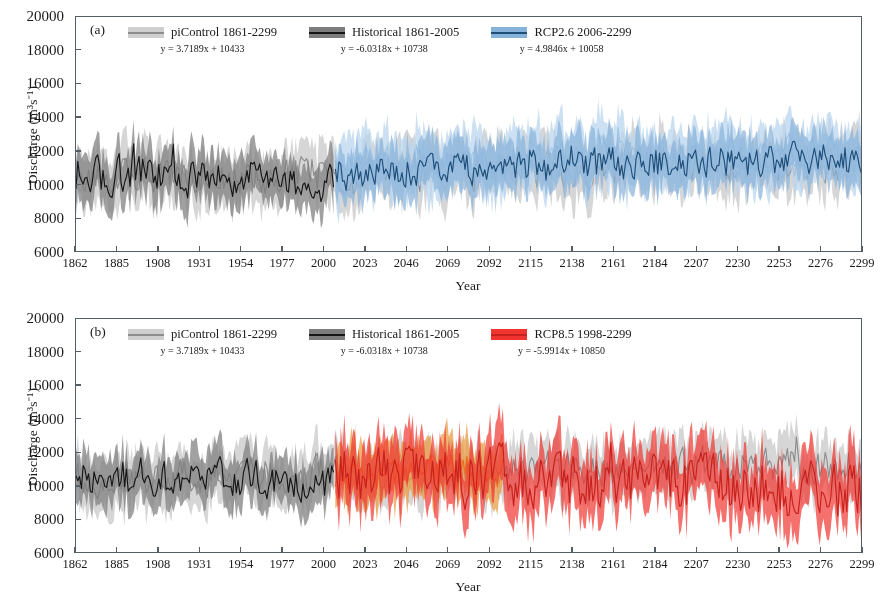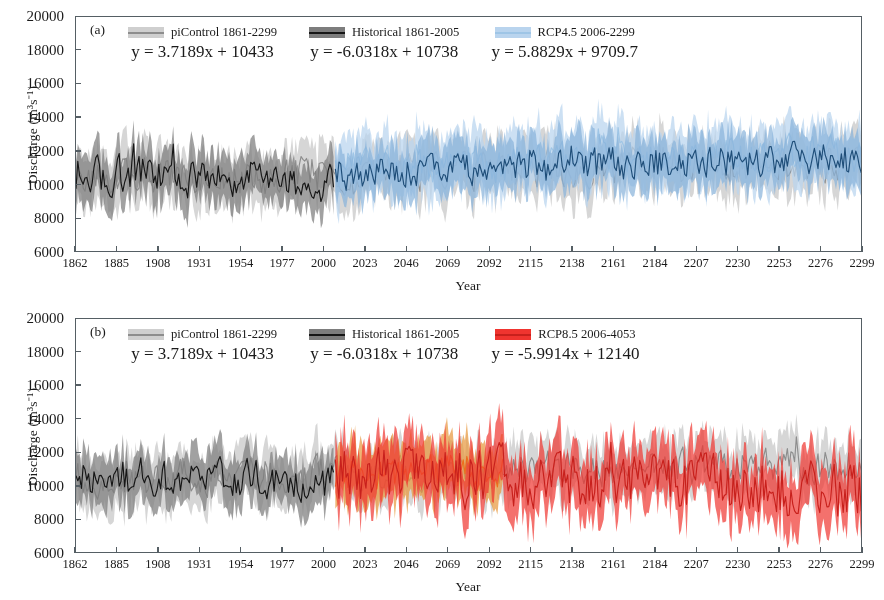--- a/index.html
+++ b/index.html
@@ -130,21 +130,21 @@
     margin-top: -1.1px;
     width: 100%;
     height: 2.2px;
   }
   .legend-label {
     font-size: 12.6px;
     white-space: nowrap;
     line-height: 1.1;
   }
   .legend-eq {
-    font-size: 17px;
+    font-size: 10px;
     white-space: nowrap;
     margin-top: 3px;
     line-height: 1.1;
     text-align: center;
   }
   svg { display: block; }
 </style>
 </head>
 <body>
 
@@ -193,26 +193,26 @@
               <span class="swatch-band" style="background: rgb(125, 125, 125);"></span>
               <span class="swatch-line" style="background: rgb(22, 22, 22);"></span>
             </span>
             <span class="legend-label">Historical 1861-2005</span>
           </div>
           <div class="legend-eq">y = -6.0318x + 10738</div>
         </div>
         <div class="legend-entry">
           <div class="legend-top">
             <span class="swatch">
-              <span class="swatch-band" style="background: rgb(185, 212, 238);"></span>
-              <span class="swatch-line" style="background: rgb(158, 197, 230);"></span>
-            </span>
-            <span class="legend-label">RCP4.5 2006-2299</span>
-          </div>
-          <div class="legend-eq">y = 5.8829x + 9709.7</div>
+              <span class="swatch-band" style="background: rgb(135, 178, 218);"></span>
+              <span class="swatch-line" style="background: rgb(31, 78, 121);"></span>
+            </span>
+            <span class="legend-label">RCP2.6 2006-2299</span>
+          </div>
+          <div class="legend-eq">y = 4.9846x + 10058</div>
         </div>
       </div>
 
     <div id="a-xticks" style="position: absolute; left: 0px; top: 0px;">
         <div class="x-tl" style="left: 48px; top: 257px;">1862</div>
         <div class="x-tl" style="left: 89.4211px; top: 257px;">1885</div>
         <div class="x-tl" style="left: 130.842px; top: 257px;">1908</div>
         <div class="x-tl" style="left: 172.263px; top: 257px;">1931</div>
         <div class="x-tl" style="left: 213.684px; top: 257px;">1954</div>
         <div class="x-tl" style="left: 255.105px; top: 257px;">1977</div>
@@ -306,23 +306,23 @@
             <span class="legend-label">Historical 1861-2005</span>
           </div>
           <div class="legend-eq">y = -6.0318x + 10738</div>
         </div>
         <div class="legend-entry">
           <div class="legend-top">
             <span class="swatch">
               <span class="swatch-band" style="background: rgb(240, 52, 47);"></span>
               <span class="swatch-line" style="background: rgb(200, 32, 28);"></span>
             </span>
-            <span class="legend-label">RCP8.5 2006-4053</span>
-          </div>
-          <div class="legend-eq">y = -5.9914x + 12140</div>
+            <span class="legend-label">RCP8.5 1998-2299</span>
+          </div>
+          <div class="legend-eq">y = -5.9914x + 10850</div>
         </div>
       </div>
 
     <div id="b-xticks" style="position: absolute; left: 0px; top: 0px;">
         <div class="x-tl" style="left: 48px; top: 258px;">1862</div>
         <div class="x-tl" style="left: 89.4211px; top: 258px;">1885</div>
         <div class="x-tl" style="left: 130.842px; top: 258px;">1908</div>
         <div class="x-tl" style="left: 172.263px; top: 258px;">1931</div>
         <div class="x-tl" style="left: 213.684px; top: 258px;">1954</div>
         <div class="x-tl" style="left: 255.105px; top: 258px;">1977</div>

